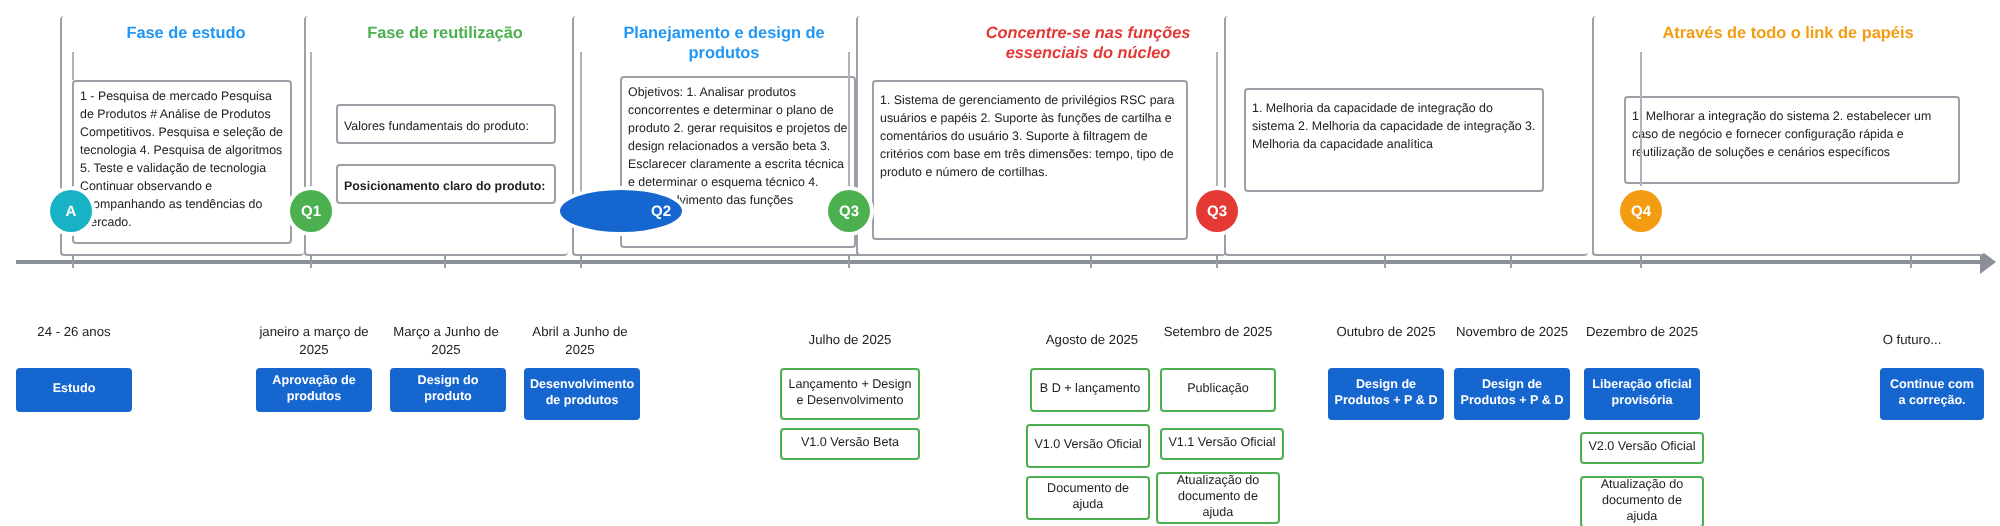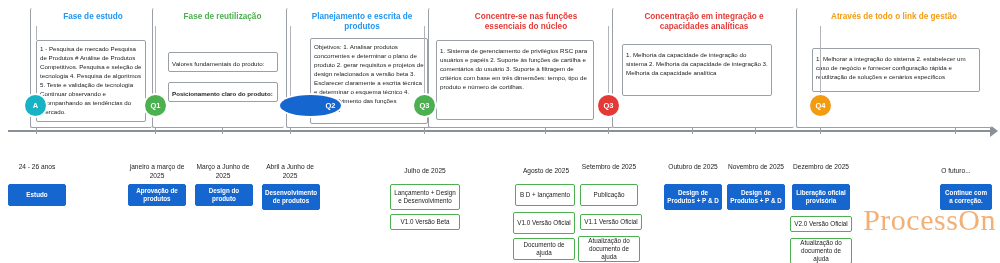--- a/index.html
+++ b/index.html
@@ -70,39 +70,38 @@
 
   <div class="phase" style="left:152px;top:8px;width:132px;height:120px;border-top:none;border-right:none;"></div>
   <div class="phase-title" style="left:175px;top:12px;width:95px;color:#4caf50;">Fase de reutilização</div>
   <div class="phase" style="left:168px;top:52px;width:110px;height:20px;"></div>
   <div class="phase-body" style="left:168px;top:57px;width:110px;">Valores fundamentais do produto:</div>
   <div class="phase" style="left:168px;top:82px;width:110px;height:20px;"></div>
   <div class="phase-body b" style="left:168px;top:87px;width:110px;">Posicionamento claro do produto:</div>
   <div class="stem" style="left:155px;top:26px;height:88px;"></div>
 
   <div class="phase" style="left:286px;top:8px;width:150px;height:120px;border-top:none;border-right:none;"></div>
-  <div class="phase-title" style="left:300px;top:12px;width:124px;color:#2196f3;">Planejamento e escrita de produtos</div>
+  <div class="phase-title" style="left:300px;top:12px;width:124px;color:#2196f3;">Planejamento e design de produtos</div>
   <div class="phase" style="left:310px;top:38px;width:118px;height:86px;"></div>
   <div class="phase-body" style="left:310px;top:40px;width:118px;">Objetivos: 1. Analisar produtos concorrentes e determinar o plano de produto 2. gerar requisitos e projetos de design relacionados a versão beta 3. Esclarecer claramente a escrita técnica e determinar o esquema técnico 4. Desenvolvimento das funções principais</div>
   <div class="stem" style="left:290px;top:26px;height:88px;"></div>
 
   <div class="phase" style="left:428px;top:8px;width:185px;height:120px;border-top:none;border-right:none;"></div>
-  <div class="phase-title" style="left:451px;top:12px;width:150px;color:#e53935;">Concentre-se nas funções essenciais do núcleo</div>
+  <div class="phase-title" style="left:469px;top:12px;width:150px;color:#e53935;font-style:italic;">Concentre-se nas funções essenciais do núcleo</div>
   <div class="phase" style="left:436px;top:40px;width:158px;height:80px;"></div>
   <div class="phase-body" style="left:436px;top:44px;width:158px;">1. Sistema de gerenciamento de privilégios RSC para usuários e papéis 2. Suporte às funções de cartilha e comentários do usuário 3. Suporte à filtragem de critérios com base em três dimensões: tempo, tipo de produto e número de cortilhas.</div>
   <div class="stem" style="left:424px;top:26px;height:88px;"></div>
 
   <div class="phase" style="left:612px;top:8px;width:182px;height:120px;border-top:none;border-right:none;"></div>
-  <div class="phase-title" style="left:628px;top:12px;width:152px;color:#e53935;">Concentração em integração e capacidades analíticas</div>
   <div class="phase" style="left:622px;top:44px;width:150px;height:52px;"></div>
   <div class="phase-body" style="left:622px;top:48px;width:150px;">1. Melhoria da capacidade de integração do sistema 2. Melhoria da capacidade de integração 3. Melhoria da capacidade analítica</div>
   <div class="stem" style="left:608px;top:26px;height:80px;"></div>
 
   <div class="phase" style="left:796px;top:8px;width:196px;height:120px;border-top:none;border-right:none;"></div>
-  <div class="phase-title" style="left:812px;top:12px;width:164px;color:#f39c12;">Através de todo o link de gestão</div>
+  <div class="phase-title" style="left:812px;top:12px;width:164px;color:#f39c12;">Através de todo o link de papéis</div>
   <div class="phase" style="left:812px;top:48px;width:168px;height:44px;"></div>
   <div class="phase-body" style="left:812px;top:52px;width:168px;">1. Melhorar a integração do sistema 2. estabelecer um caso de negócio e fornecer configuração rápida e reutilização de soluções e cenários específicos</div>
   <div class="stem" style="left:820px;top:26px;height:80px;"></div>
 
   <div class="bubble" style="left:25px;top:95px;background:#17b3c4;">A</div>
   <div class="bubble" style="left:145px;top:95px;background:#4caf50;">Q1</div>
   <div class="bubble" style="left:280px;top:95px;background:#1666d0;padding-left:40px;">Q2</div>
   <div class="bubble" style="left:414px;top:95px;background:#4caf50;">Q3</div>
   <div class="bubble" style="left:598px;top:95px;background:#e53935;">Q3</div>
   <div class="bubble" style="left:810px;top:95px;background:#f39c12;">Q4</div>
@@ -133,14 +132,13 @@
 
   <div class="dbox green" style="left:390px;top:214px;width:70px;height:16px;">V1.0 Versão Beta</div>
   <div class="dbox green" style="left:513px;top:212px;width:62px;height:22px;">V1.0 Versão Oficial</div>
   <div class="dbox green" style="left:580px;top:214px;width:62px;height:16px;">V1.1 Versão Oficial</div>
   <div class="dbox green" style="left:790px;top:216px;width:62px;height:16px;">V2.0 Versão Oficial</div>
 
   <div class="dbox green" style="left:513px;top:238px;width:62px;height:22px;">Documento de ajuda</div>
   <div class="dbox green" style="left:578px;top:236px;width:62px;height:26px;">Atualização do documento de ajuda</div>
   <div class="dbox green" style="left:790px;top:238px;width:62px;height:26px;">Atualização do documento de ajuda</div>
 
-  <div class="wm">ProcessOn</div>
 </div>
 
 </body></html>

